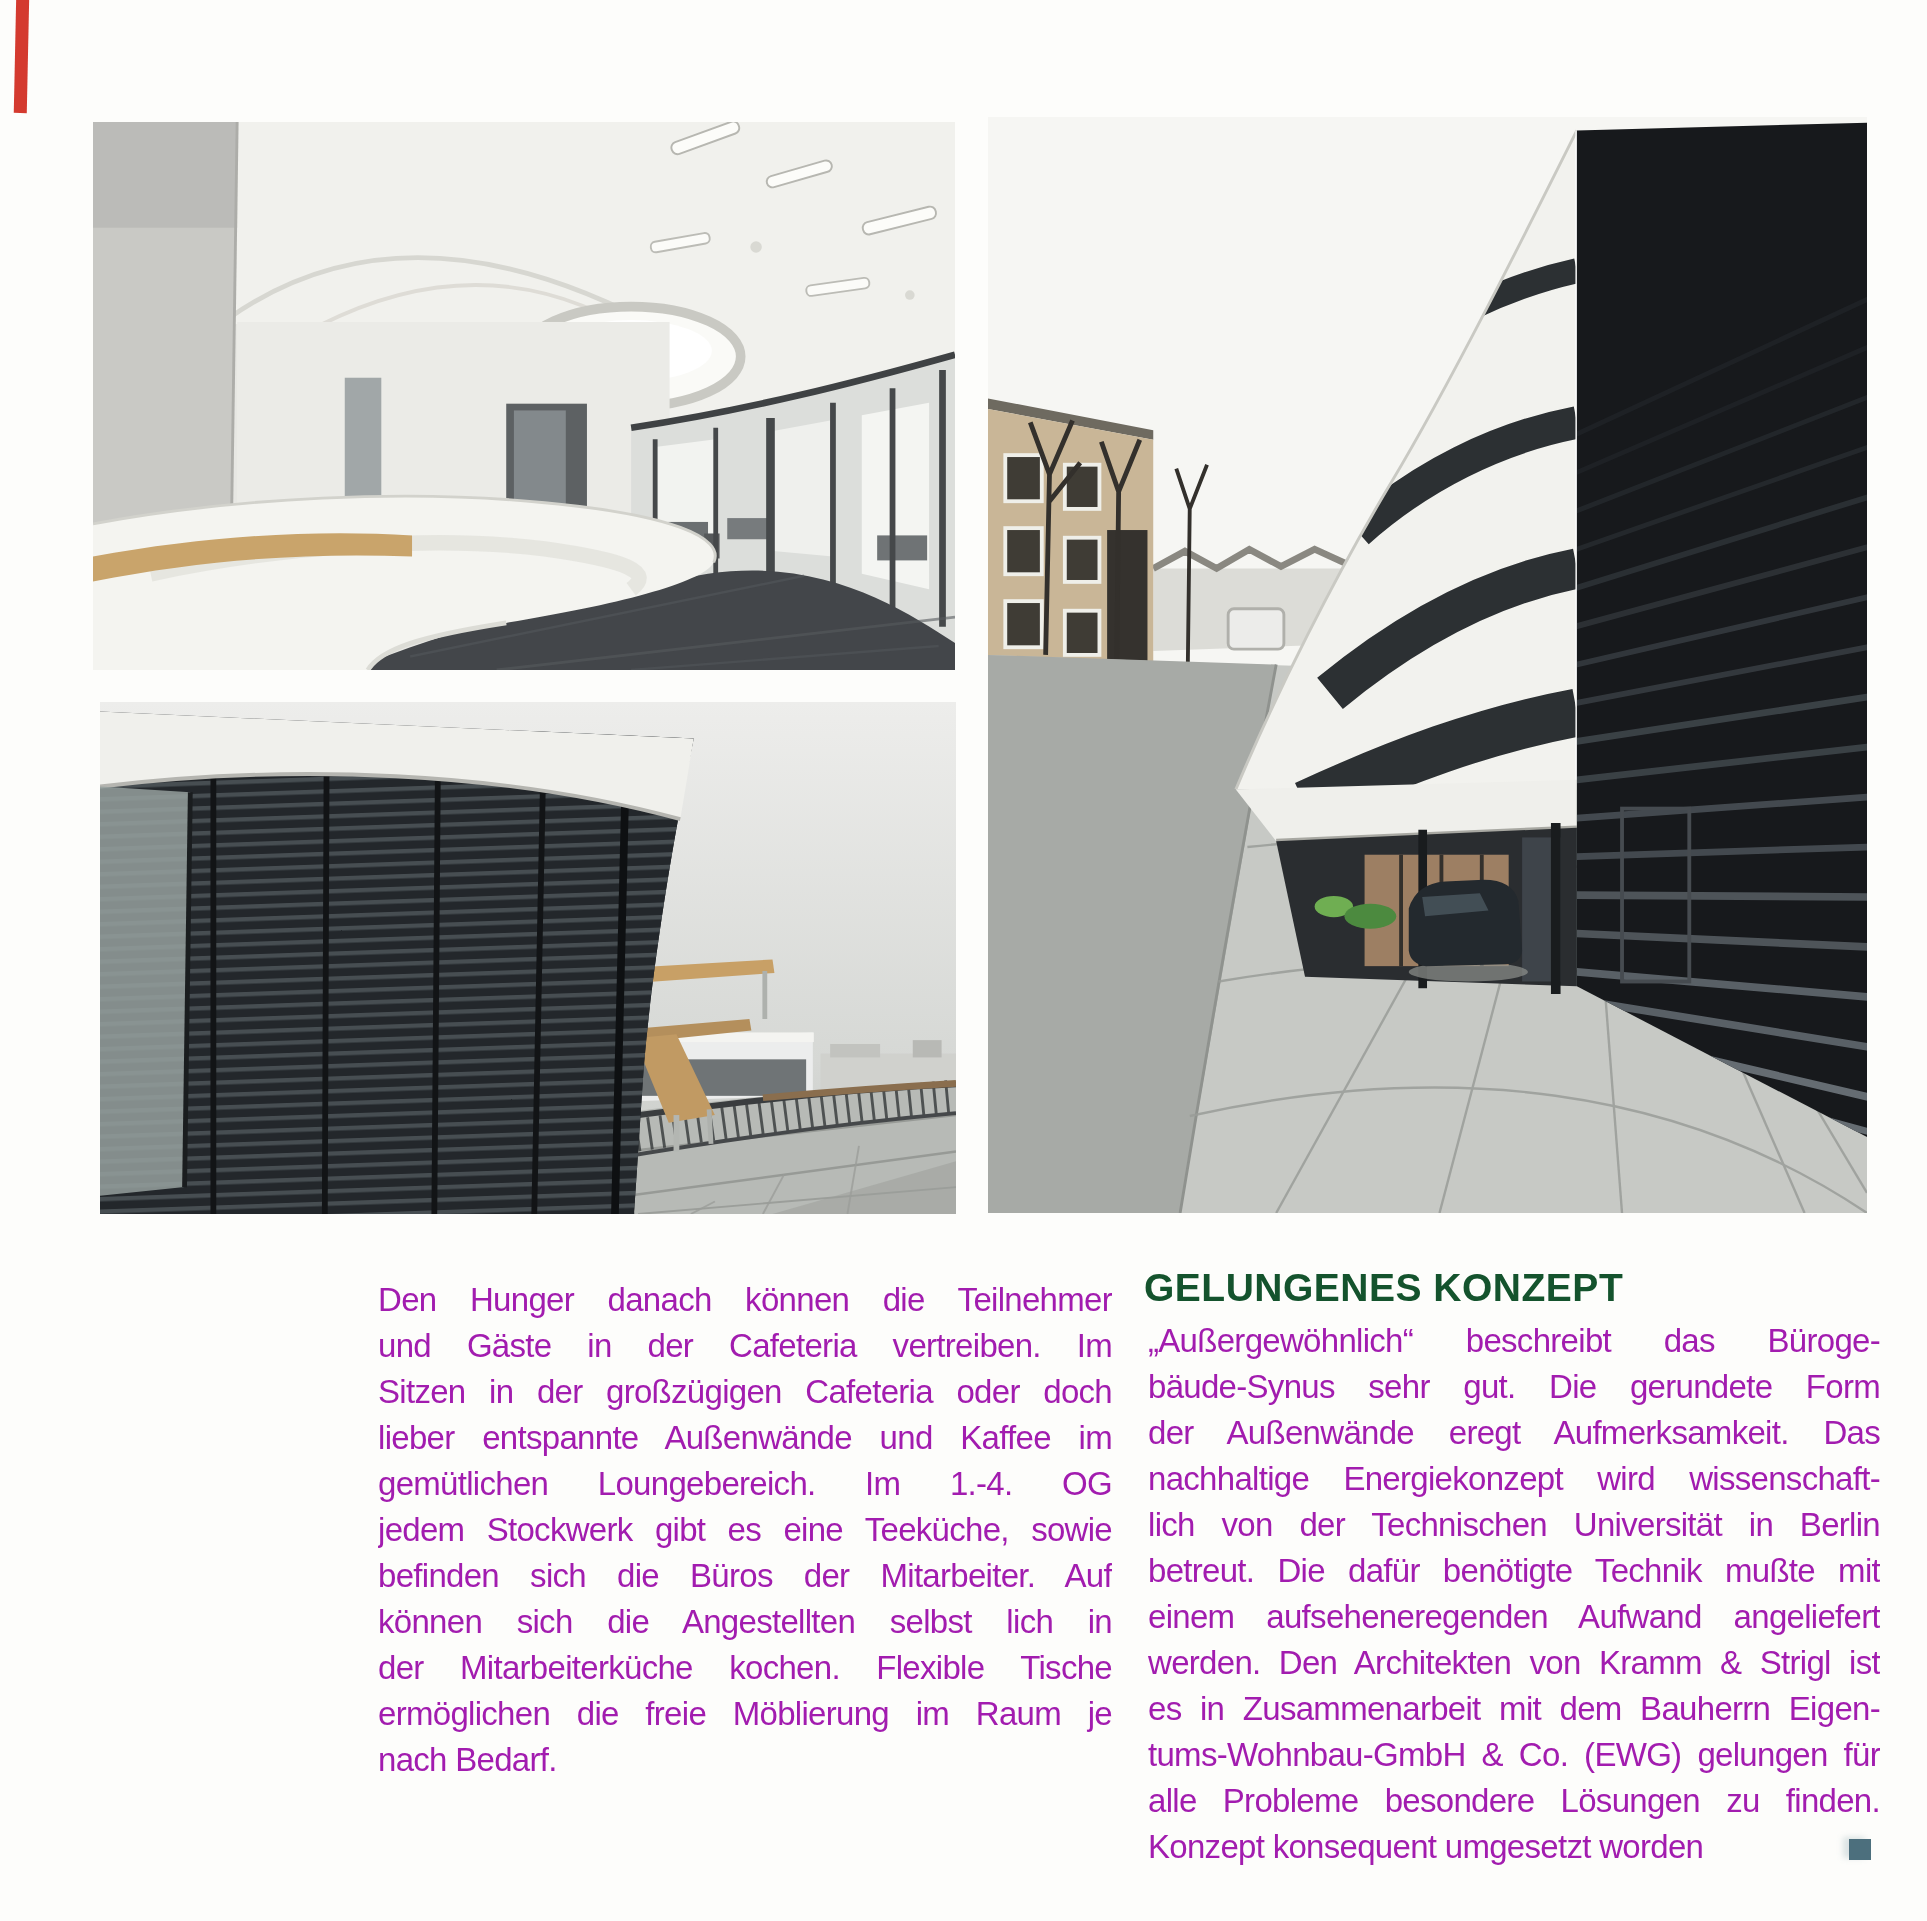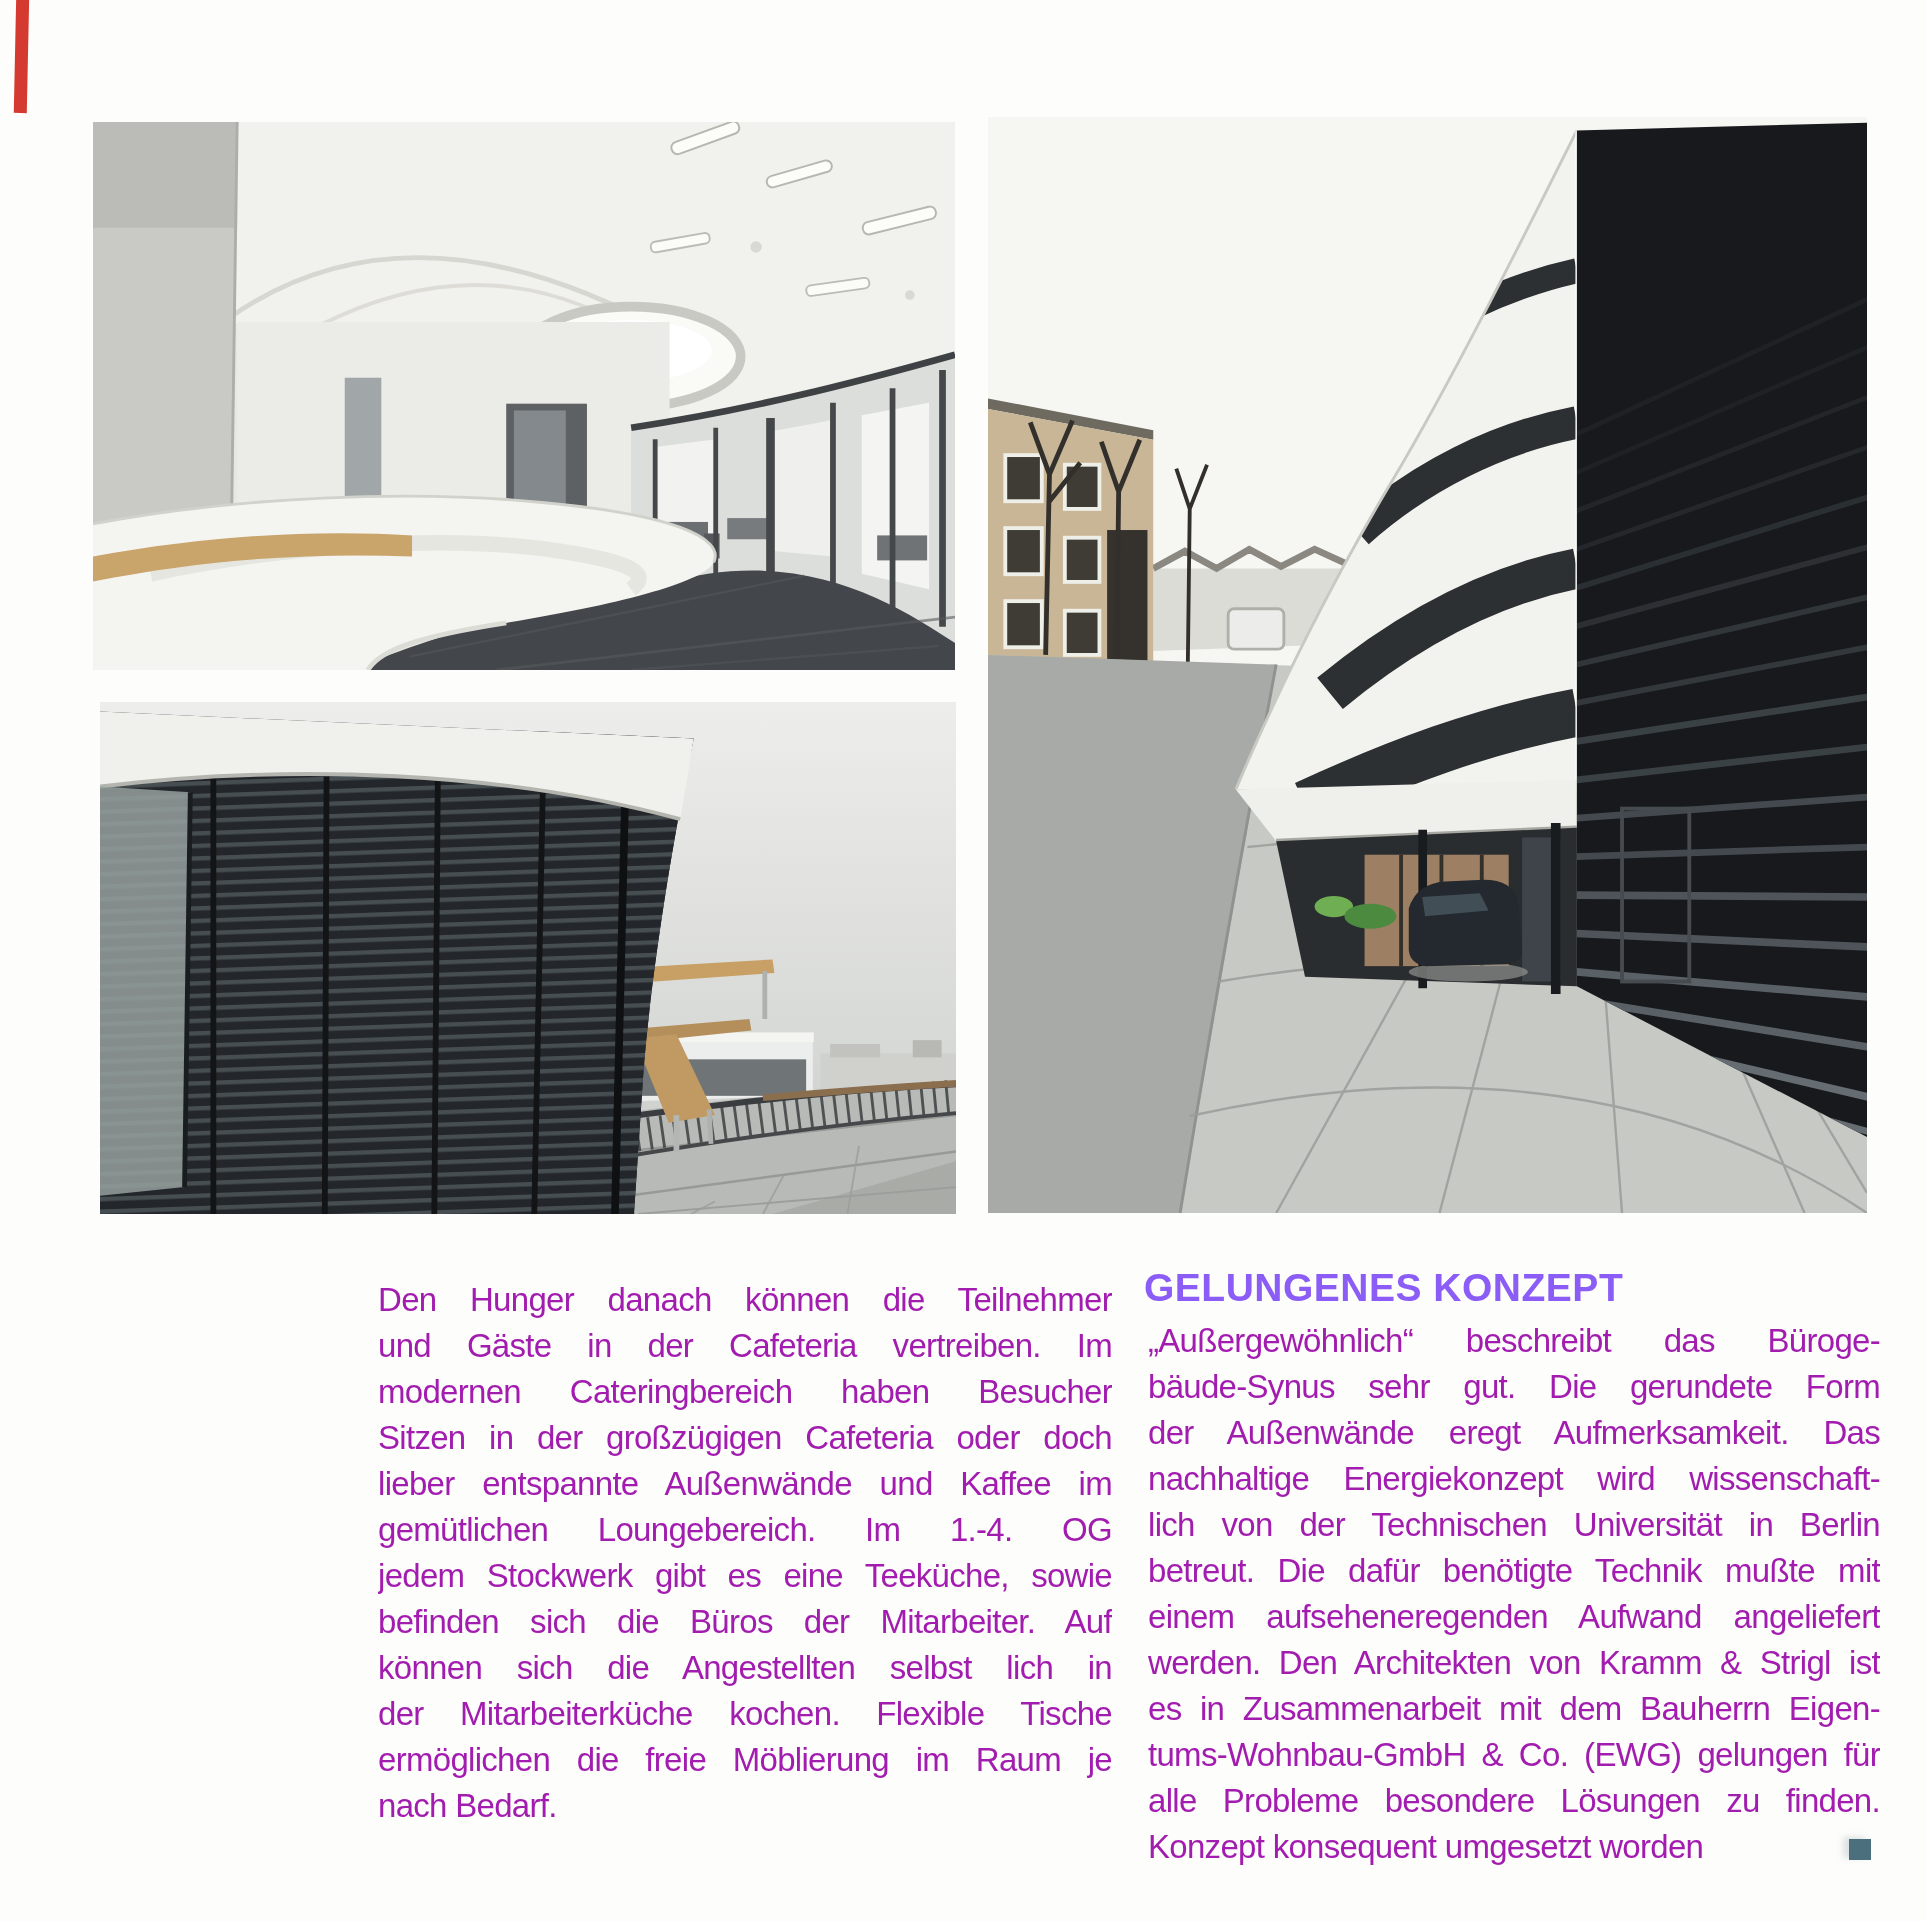--- a/index.html
+++ b/index.html
@@ -24,21 +24,21 @@
   .line{
     margin:4px;height:42px;line-height:42px;font-size:33px;
     letter-spacing:-0.7px;color:#a21caf;
     text-align:justify;text-align-last:justify;overflow:hidden;
     white-space:normal;
   }
   .line.last{text-align-last:left;}
   .heading{
     margin:0 0 9.6px 0;height:44px;line-height:44px;
     font-size:39px;font-weight:bold;letter-spacing:0.5px;
-    color:#8b5cf6;
+    color:#14532d;
   }
   .rc-body{position:relative;}
   .end-mark{
     position:absolute;right:13.4px;bottom:7.7px;
     width:22px;height:21px;background:#4c6f7d;
     box-shadow:-5.8px -1.9px 5.8px rgba(120,150,160,0.25);
   }
 </style>
 </head>
 <body>
@@ -300,21 +300,20 @@
           <path d="M710,1000 L915,1056" stroke="#656c72" stroke-width="7"></path>
           <rect x="660" y="720" width="70" height="180" stroke="#464b50" stroke-width="4"></rect>
         </g>
       </g>
     </svg>
   </figure>
 
   <div class="col col-left">
     <p class="line">Den Hunger danach können die Teilnehmer</p>
     <p class="line">und Gäste in der Cafeteria vertreiben. Im</p>
-    <p class="line">modernen Cateringbereich haben Besucher</p>
     <p class="line">Sitzen in der großzügigen Cafeteria oder doch</p>
     <p class="line">lieber entspannte Außenwände und Kaffee im</p>
     <p class="line">gemütlichen Loungebereich. Im 1.-4. OG</p>
     <p class="line">jedem Stockwerk gibt es eine Teeküche, sowie</p>
     <p class="line">befinden sich die Büros der Mitarbeiter. Auf</p>
     <p class="line">können sich die Angestellten selbst lich in</p>
     <p class="line">der Mitarbeiterküche kochen. Flexible Tische</p>
     <p class="line">ermöglichen die freie Möblierung im Raum je</p>
     <p class="line last">nach Bedarf.</p>
   </div>

